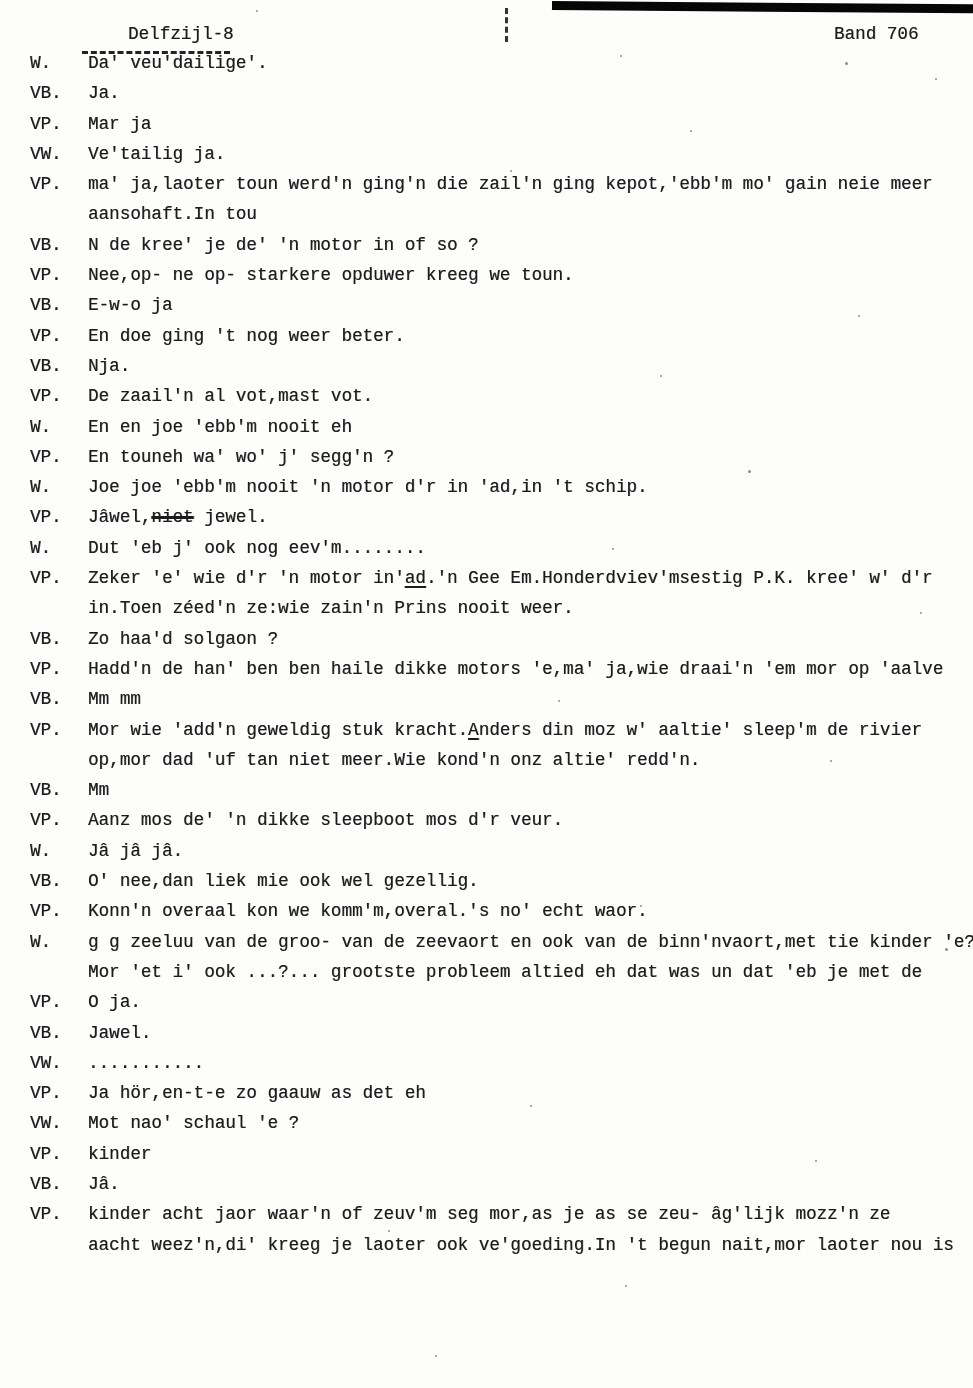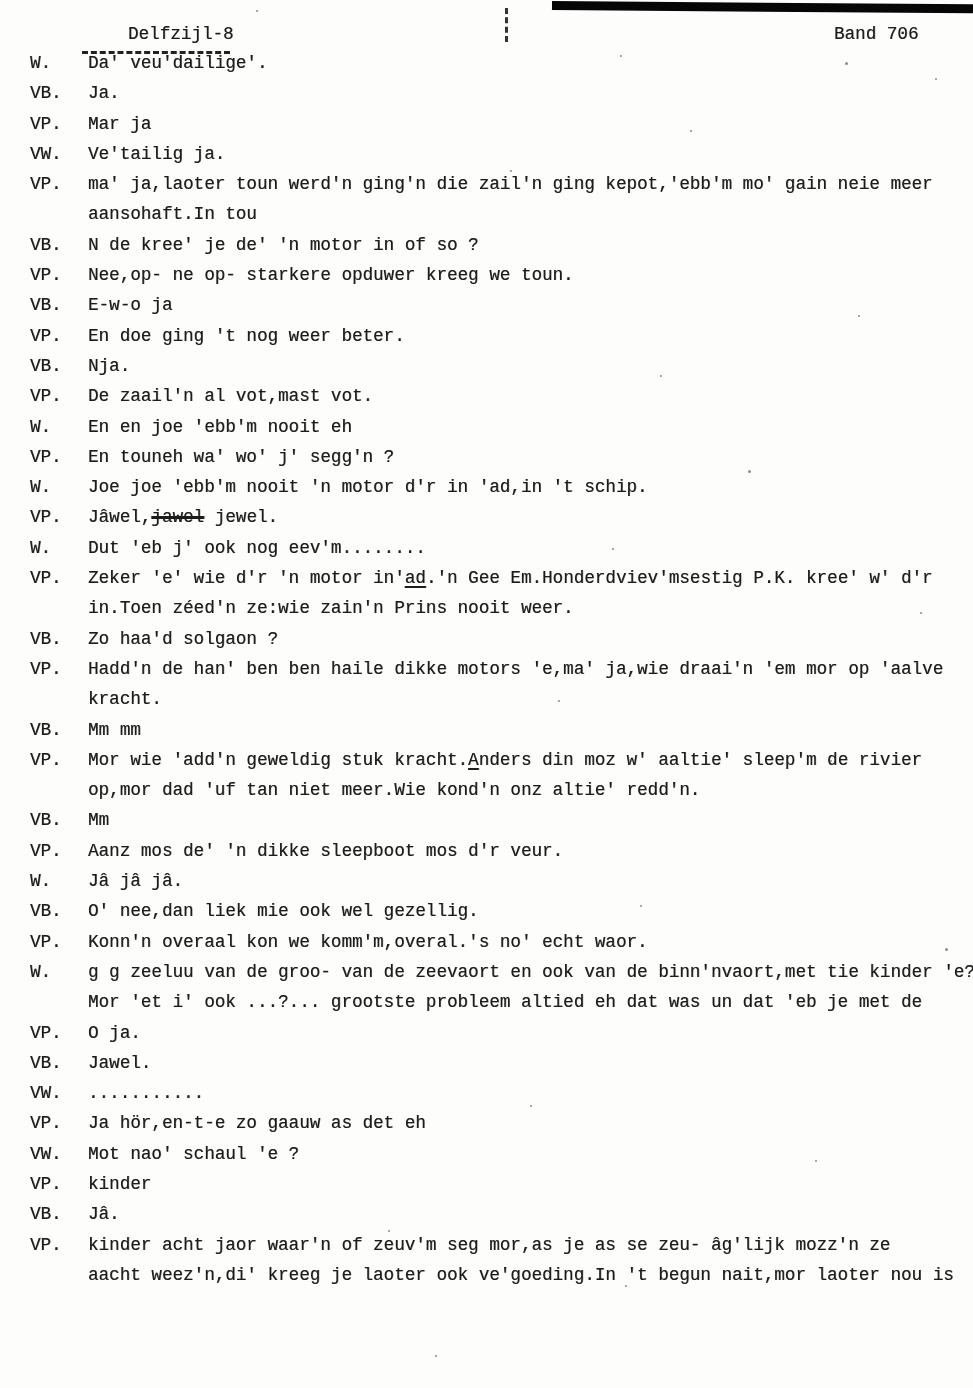--- a/index.html
+++ b/index.html
@@ -58,25 +58,25 @@
     <div class="utt"><span class="spk">VP.</span><div class="line">ma' ja,laoter toun werd'n ging'n die zail'n ging kepot,'ebb'm mo' gain neie meer</div><div class="line">aansohaft.In tou</div></div>
     <div class="utt"><span class="spk">VB.</span><div class="line">N de kree' je de' 'n motor in of so ?</div></div>
     <div class="utt"><span class="spk">VP.</span><div class="line">Nee,op- ne op- starkere opduwer kreeg we toun.</div></div>
     <div class="utt"><span class="spk">VB.</span><div class="line">E-w-o ja</div></div>
     <div class="utt"><span class="spk">VP.</span><div class="line">En doe ging 't nog weer beter.</div></div>
     <div class="utt"><span class="spk">VB.</span><div class="line">Nja.</div></div>
     <div class="utt"><span class="spk">VP.</span><div class="line">De zaail'n al vot,mast vot.</div></div>
     <div class="utt"><span class="spk">W.</span><div class="line">En en joe 'ebb'm nooit eh</div></div>
     <div class="utt"><span class="spk">VP.</span><div class="line">En touneh wa' wo' j' segg'n ?</div></div>
     <div class="utt"><span class="spk">W.</span><div class="line">Joe joe 'ebb'm nooit 'n motor d'r in 'ad,in 't schip.</div></div>
-    <div class="utt"><span class="spk">VP.</span><div class="line"><span>Jâwel,</span><span class="strike">jawel</span><span> jewel.</span></div></div>
+    <div class="utt"><span class="spk">VP.</span><div class="line"><span>Jâwel,</span><span class="strike">niet</span><span> jewel.</span></div></div>
     <div class="utt"><span class="spk">W.</span><div class="line">Dut 'eb j' ook nog eev'm........</div></div>
     <div class="utt"><span class="spk">VP.</span><div class="line"><span>Zeker 'e' wie d'r 'n motor in'</span><span class="uline">ad</span><span>.'n Gee Em.Honderdviev'msestig P.K. kree' w' d'r</span></div><div class="line">in.Toen zéed'n ze:wie zain'n Prins nooit weer.</div></div>
     <div class="utt"><span class="spk">VB.</span><div class="line">Zo haa'd solgaon ?</div></div>
-    <div class="utt"><span class="spk">VP.</span><div class="line">Hadd'n de han' ben ben haile dikke motors 'e,ma' ja,wie draai'n 'em mor op 'aalve</div><div class="line">kracht.</div></div>
+    <div class="utt"><span class="spk">VP.</span><div class="line">Hadd'n de han' ben ben haile dikke motors 'e,ma' ja,wie draai'n 'em mor op 'aalve</div></div>
     <div class="utt"><span class="spk">VB.</span><div class="line">Mm mm</div></div>
     <div class="utt"><span class="spk">VP.</span><div class="line"><span>Mor wie 'add'n geweldig stuk kracht.</span><span class="uline">A</span><span>nders din moz w' aaltie' sleep'm de rivier</span></div><div class="line">op,mor dad 'uf tan niet meer.Wie kond'n onz altie' redd'n.</div></div>
     <div class="utt"><span class="spk">VB.</span><div class="line">Mm</div></div>
     <div class="utt"><span class="spk">VP.</span><div class="line">Aanz mos de' 'n dikke sleepboot mos d'r veur.</div></div>
     <div class="utt"><span class="spk">W.</span><div class="line">Jâ jâ jâ.</div></div>
     <div class="utt"><span class="spk">VB.</span><div class="line">O' nee,dan liek mie ook wel gezellig.</div></div>
     <div class="utt"><span class="spk">VP.</span><div class="line">Konn'n overaal kon we komm'm,overal.'s no' echt waor.</div></div>
     <div class="utt"><span class="spk">W.</span><div class="line">g g zeeluu van de groo- van de zeevaort en ook van de binn'nvaort,met tie kinder 'e?</div><div class="line">Mor 'et i' ook ...?... grootste probleem altied eh dat was un dat 'eb je met de</div></div>
     <div class="utt"><span class="spk">VP.</span><div class="line">O ja.</div></div>
     <div class="utt"><span class="spk">VB.</span><div class="line">Jawel.</div></div>

